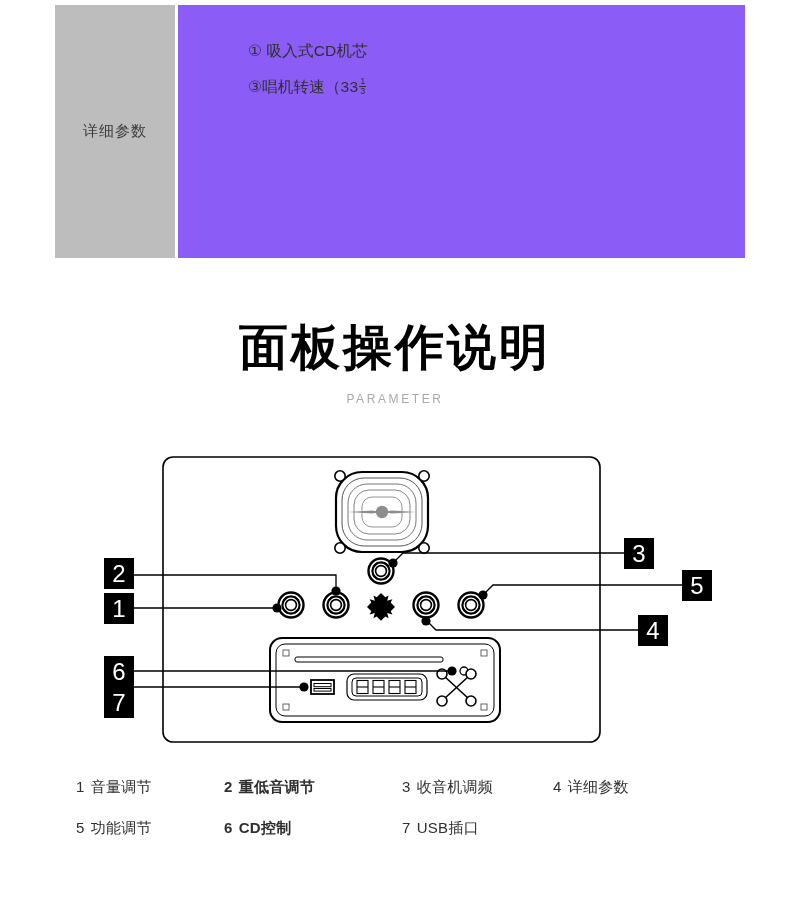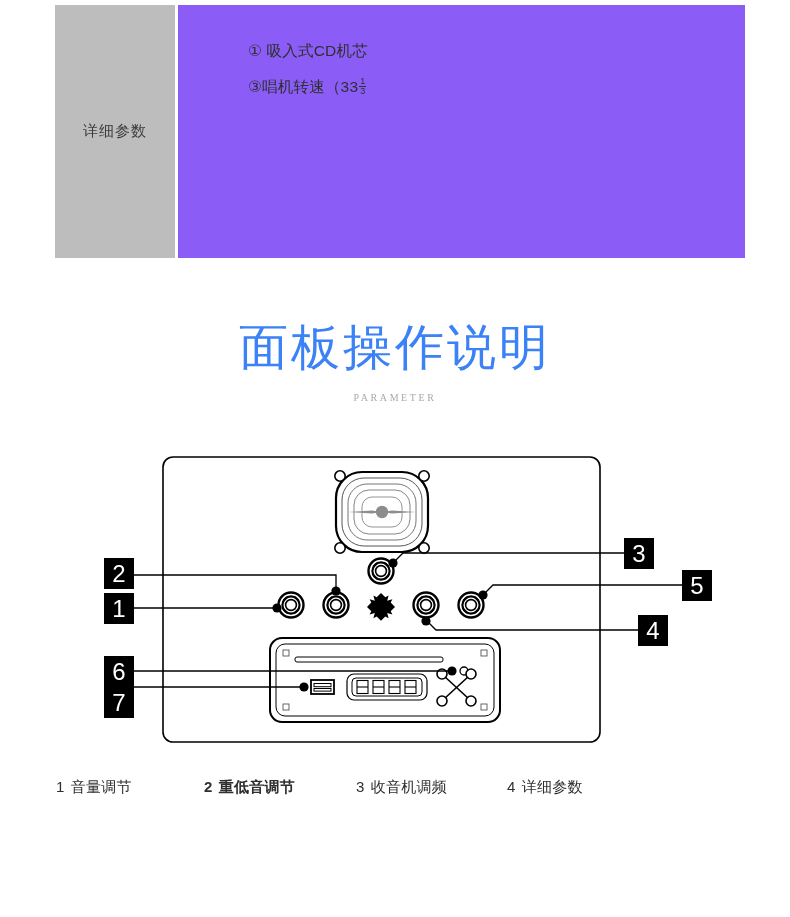--- a/index.html
+++ b/index.html
@@ -76,28 +76,28 @@
   .heading-block {
     position: absolute;
     left: 0;
     top: 318px;
     width: 790px;
     text-align: center;
   }
   .heading-title {
     font-family: "Liberation Serif", "DejaVu Serif", serif;
     font-size: 49px;
-    font-weight: normal;
-    color: #3b82f6;
+    font-weight: bold;
+    color: #000000;
     letter-spacing: 3px;
     line-height: 60px;
   }
   .heading-sub {
-    font-family: Liberation Serif, serif;
-    font-size: 10px;
+    font-family: Liberation Sans, sans-serif;
+    font-size: 12px;
     color: #a9a9a9;
     letter-spacing: 2.6px;
     margin-top: 14px;
   }
 
   
   .diagram-area {
     position: absolute;
     left: 0;
     top: 440px;
@@ -108,33 +108,33 @@
 
   
   .legend-block {
     position: absolute;
     left: 0;
     top: 778px;
     width: 790px;
   }
   .legend-row {
     display: flex;
-    padding-left: 56px;
+    padding-left: 76px;
     margin-bottom: 22px;
   }
   .legend-item {
     font-size: 15px;
     color: #2f2f2f;
     white-space: nowrap;
     letter-spacing: 0.3px;
   }
   .legend-item .num { margin-right: 6px; }
   .li-w1 { width: 148px; }
   .li-w2 { width: 152px; font-weight: bold; }
-  .li-w3 { width: 151px; }
+  .li-w3 { width: 151px; margin-left: 26px; }
 </style>
 </head>
 <body>
 
 <div class="spec-table">
   <div class="spec-label-cell">
     <span class="lbl">详细参数</span>
   </div>
   <div class="spec-gap"></div>
   <div class="spec-value-cell">
@@ -313,13 +313,18 @@
 </svg>
 </div>
 
 <div class="legend-block">
   <div class="legend-row">
     <div class="legend-item li-w1"><span class="num">1</span><span>音量调节</span></div>
     <div class="legend-item li-w2"><span class="num">2</span><span>重低音调节</span></div>
     <div class="legend-item li-w3"><span class="num">3</span><span>收音机调频</span></div>
     <div class="legend-item"><span class="num">4</span><span>详细参数</span></div>
   </div>
+  <div class="legend-row">
+    <div class="legend-item li-w1"><span class="num">5</span><span>功能调节</span></div>
+    <div class="legend-item li-w2"><span class="num">6</span><span>CD控制</span></div>
+    <div class="legend-item li-w3"><span class="num">7</span><span>USB插口</span></div>
+  </div>
 </div>
 
 </body></html>

